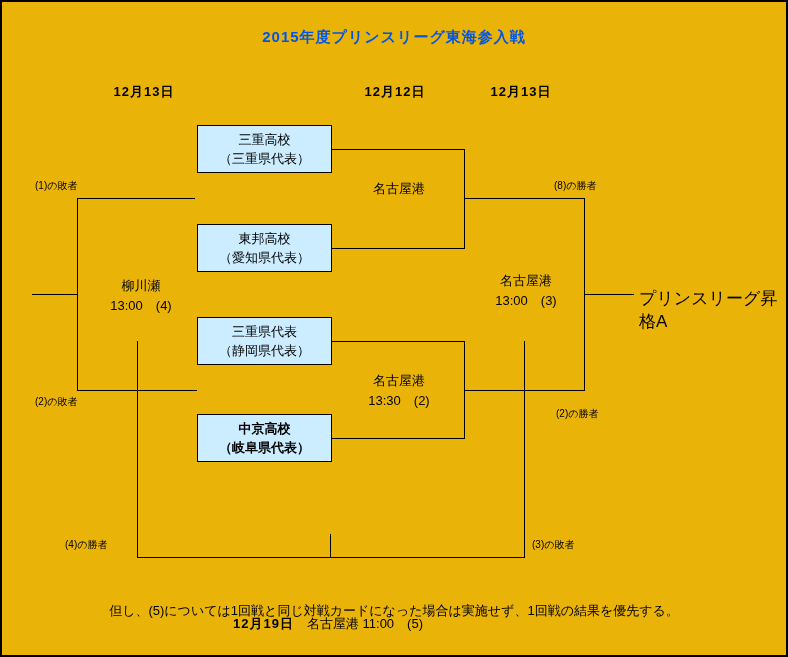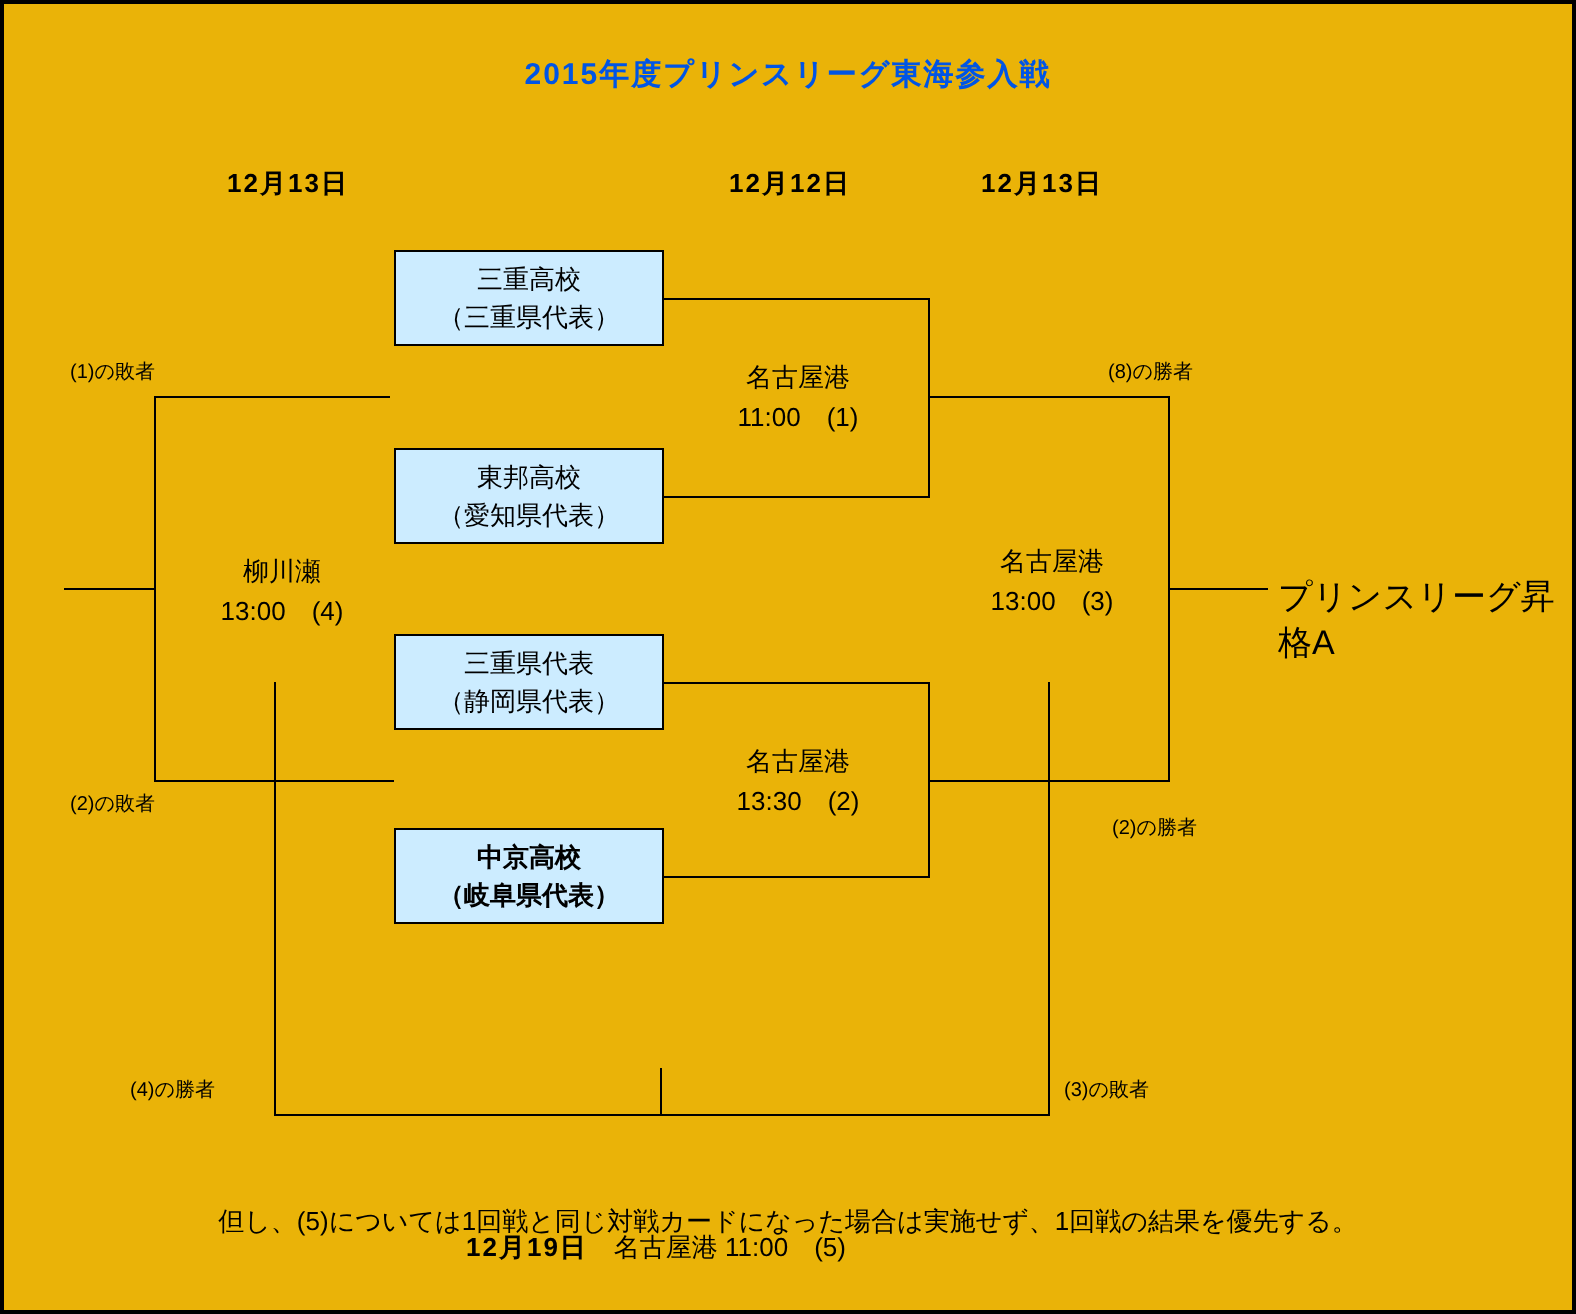--- a/index.html
+++ b/index.html
@@ -81,21 +81,20 @@
   <div class="vl" style="left:75px;top:196px;height:193px;"></div>
   <div class="hl" style="left:30px;top:292px;width:45px;"></div>
 
   <div class="vl" style="left:135px;top:339px;height:217px;"></div>
   <div class="vl" style="left:522px;top:339px;height:217px;"></div>
   <div class="hl" style="left:135px;top:555px;width:388px;"></div>
   <div class="vl" style="left:328px;top:532px;height:23px;"></div>
 
   <div class="mlabel" style="left:327px;top:177px;">
     <div>名古屋港</div>
-    <div>11:00　(1)</div>
   </div>
   <div class="mlabel" style="left:327px;top:369px;">
     <div>名古屋港</div>
     <div>13:30　(2)</div>
   </div>
   <div class="mlabel" style="left:454px;top:269px;">
     <div>名古屋港</div>
     <div>13:00　(3)</div>
   </div>
   <div class="mlabel" style="left:69px;top:274px;">

